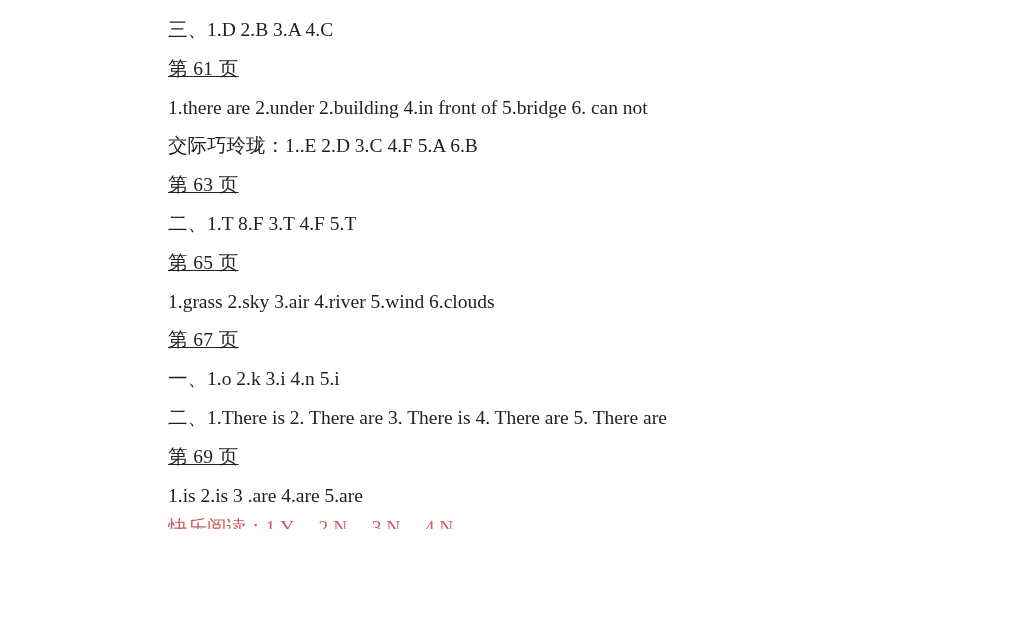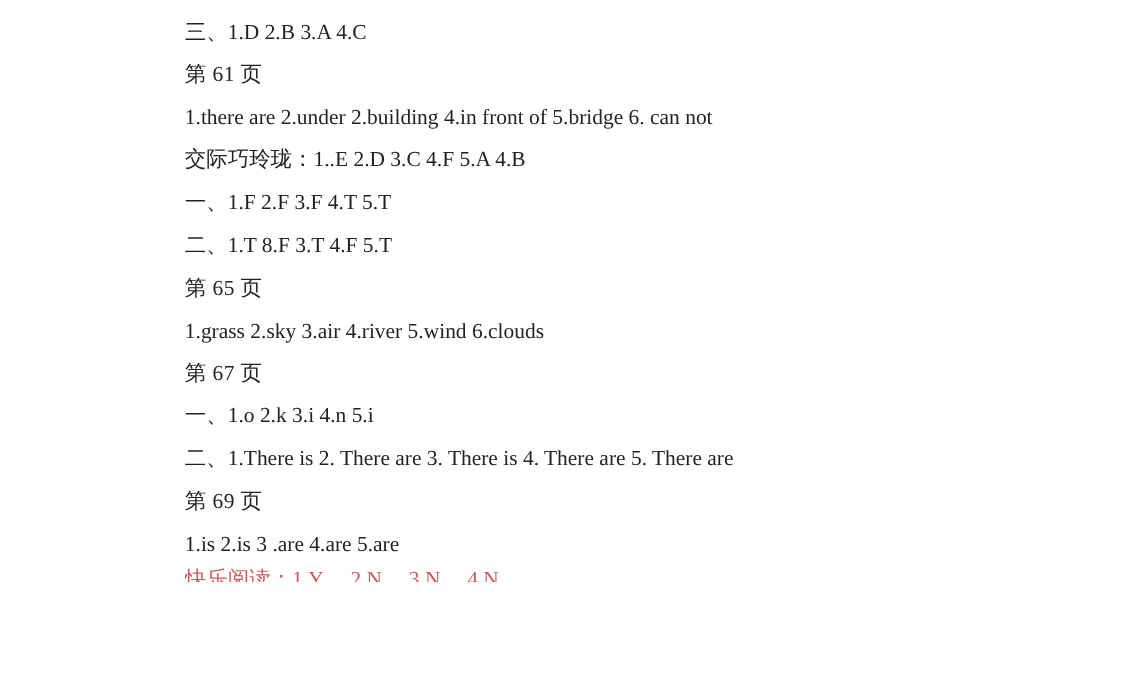--- a/index.html
+++ b/index.html
@@ -56,20 +56,21 @@
     line-height: 26px;
     overflow: hidden;
     color: #b91c1c;
     opacity: .72;
   }
 
   
   .line.page-heading {
     font-size: 19.5px;
     letter-spacing: .4px;
+    text-decoration: underline;
   }
 </style>
 </head>
 <body>
 
 <div id="page-scan">
   <div id="answer-column">
 
     <div class="line clipped-top">
       <span>二、1.much  2.did  3.from  4.cream  5.of</span>
@@ -81,27 +82,27 @@
 
     <div class="line page-heading">
       <span>第 61 页</span>
     </div>
 
     <div class="line">
       <span>1.there are  2.under  2.building  4.in front of  5.bridge  6. can not</span>
     </div>
 
     <div class="line">
-      <span>交际巧玲珑：1..E  2.D  3.C  4.F  5.A  4.B</span>
+      <span>交际巧玲珑：1..E  2.D  3.C  4.F  5.A  6.B</span>
     </div>
 
+    <div class="line page-heading">
+      <span>第 63 页</span>
+    </div>
 
-    <div class="line">
-      <span>一、1.F  2.F  3.F  4.T  5.T</span>
-    </div>
 
     <div class="line">
       <span>二、1.T  8.F  3.T  4.F  5.T</span>
     </div>
 
     <div class="line page-heading">
       <span>第 65 页</span>
     </div>
 
     <div class="line">

